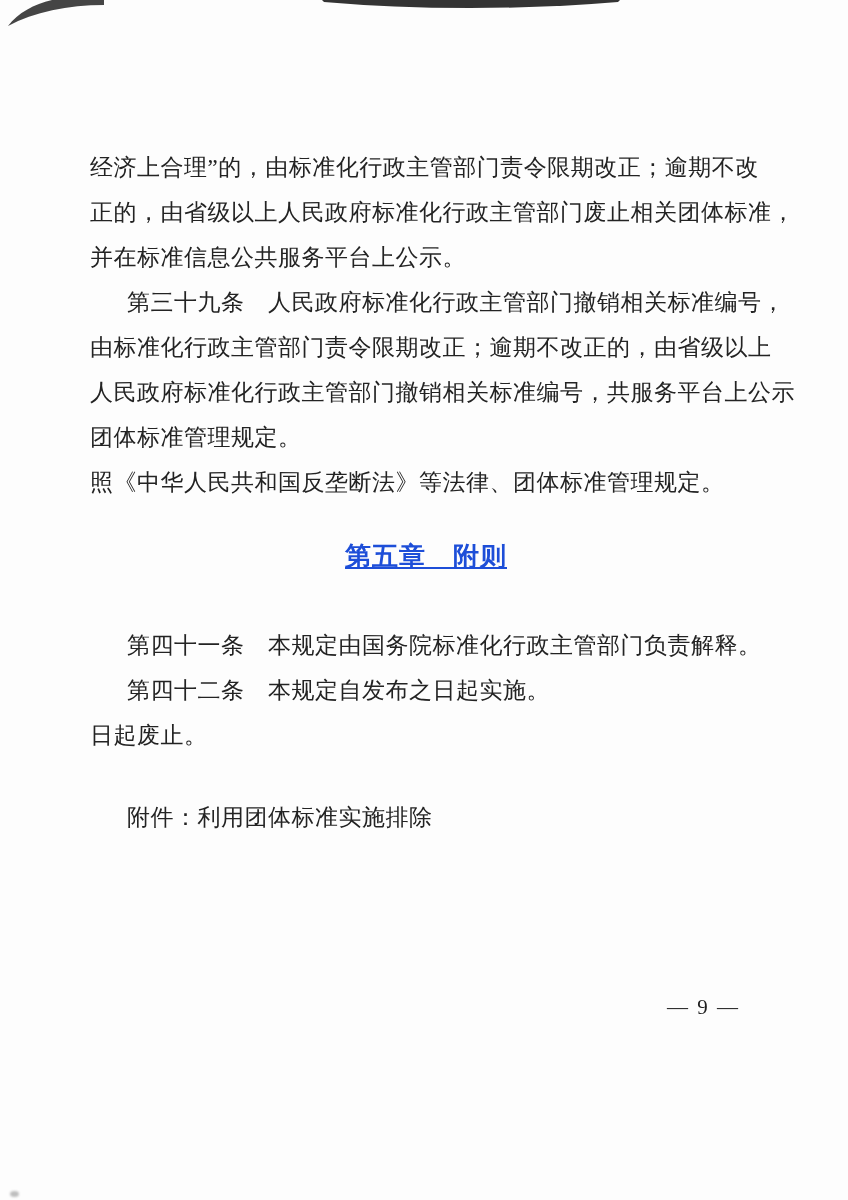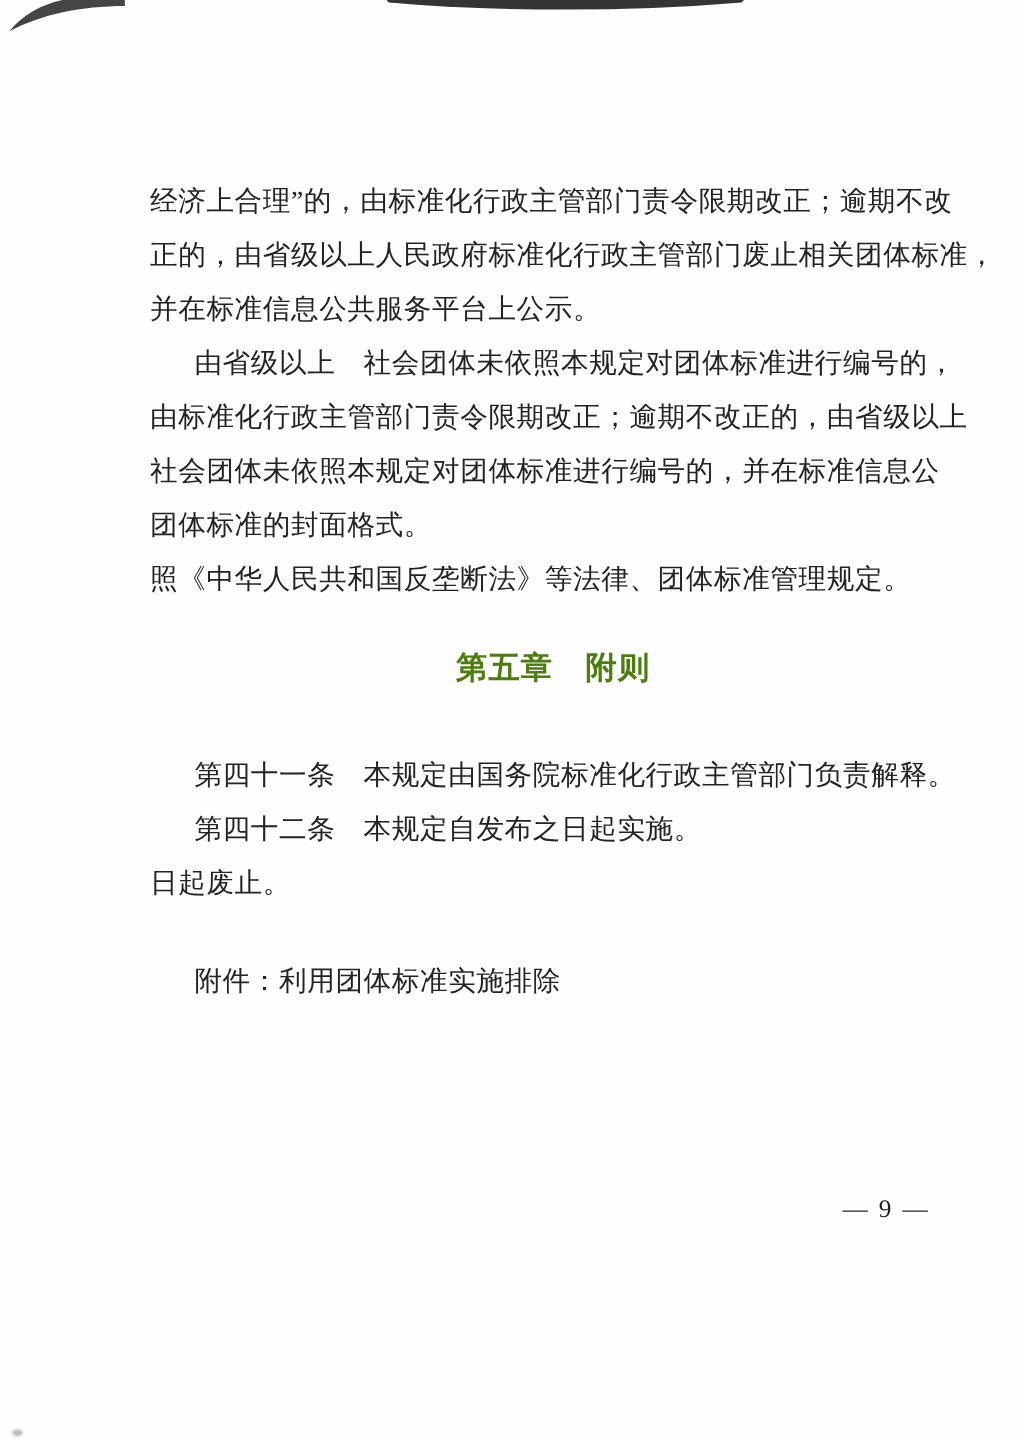--- a/index.html
+++ b/index.html
@@ -25,39 +25,39 @@
   .artifact-speck {
     left: 10px; top: 1191px; width: 9px; height: 6px;
     background: #8a8a8a; opacity: .55; border-radius: 50%;
     filter: blur(1px);
   }
   .doc {
     position: absolute;
     left: 90px;
     top: 145px;
     width: 672px;
-    margin-left: 35px;
   }
   .line {
     font-size: 23px;
     line-height: 45px;
     letter-spacing: 0.5px;
     white-space: nowrap;
     color: #232323;
   }
   .indent { padding-left: 37px; }
   .chapter {
     font-family: "Liberation Sans", "DejaVu Sans", sans-serif;
     font-weight: bold;
     font-size: 26px;
     line-height: 45px;
     text-align: center;
     letter-spacing: 1px;
     margin: 29px 0 44px 0;
-    color: #4d7c0f;
+    color: #1d4ed8;
+    text-decoration: underline;
   }
   .attachment { margin-top: 37px; }
   .pagenum {
     margin-top: 145px;
     font-size: 21px;
     line-height: 45px;
     text-align: right;
     padding-right: 22px;
     letter-spacing: 2px;
     color: #1f1f1f;
@@ -75,24 +75,24 @@
     <path d="M 0 0 L 298 0 L 296 2 Q 225 8 148 8 Q 70 8 2 2 Z" fill="#1e1e1e" opacity="0.9"></path>
   </svg>
   <div class="scan-artifact artifact-speck"></div>
 
   <main class="doc">
 
     <div class="line">经济上合理”的，由标准化行政主管部门责令限期改正；逾期不改</div>
     <div class="line">正的，由省级以上人民政府标准化行政主管部门废止相关团体标准，</div>
     <div class="line">并在标准信息公共服务平台上公示。</div>
 
-    <div class="line indent">由省级以上　社会团体未依照本规定对团体标准进行编号的，</div>
+    <div class="line indent">第三十九条　人民政府标准化行政主管部门撤销相关标准编号，</div>
     <div class="line">由标准化行政主管部门责令限期改正；逾期不改正的，由省级以上</div>
-    <div class="line">社会团体未依照本规定对团体标准进行编号的，并在标准信息公</div>
-    <div class="line">团体标准的封面格式。</div>
+    <div class="line">人民政府标准化行政主管部门撤销相关标准编号，共服务平台上公示</div>
+    <div class="line">团体标准管理规定。</div>
 
     <div class="line">照《中华人民共和国反垄断法》等法律、团体标准管理规定。</div>
 
     <h2 class="chapter">第五章　附则</h2>
 
     <div class="line indent">第四十一条　本规定由国务院标准化行政主管部门负责解释。</div>
     <div class="line indent">第四十二条　本规定自发布之日起实施。</div>
     <div class="line">日起废止。</div>
 
     <div class="line indent attachment">附件：利用团体标准实施排除</div>

